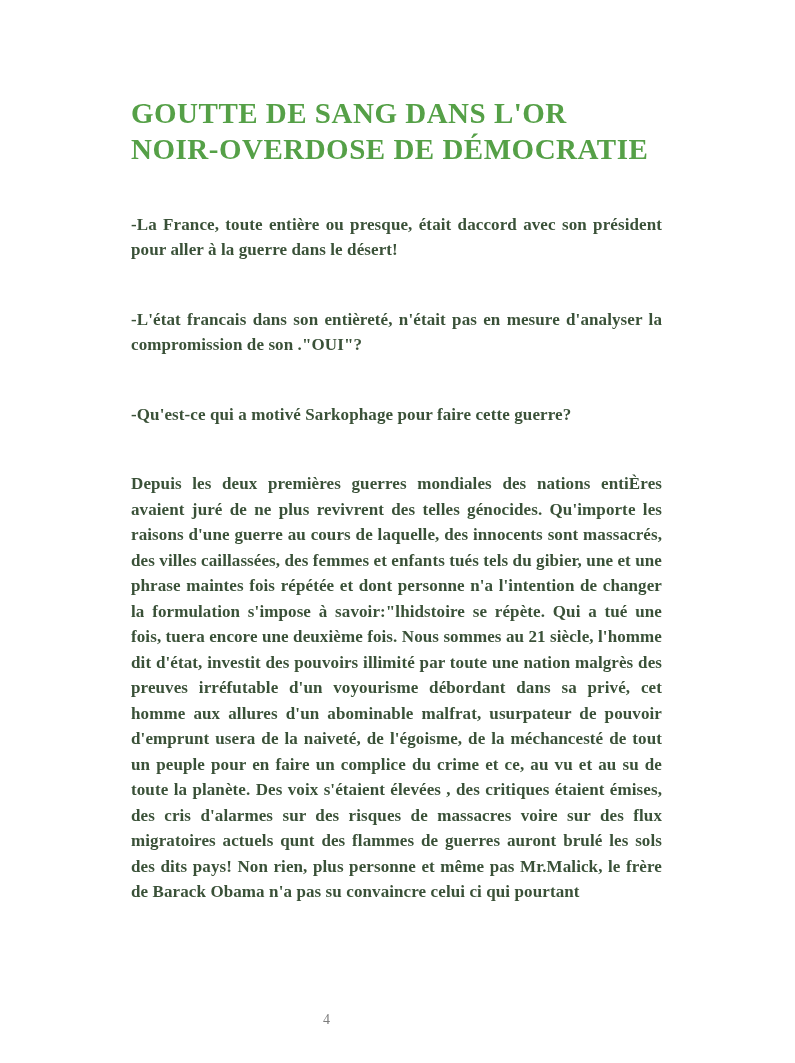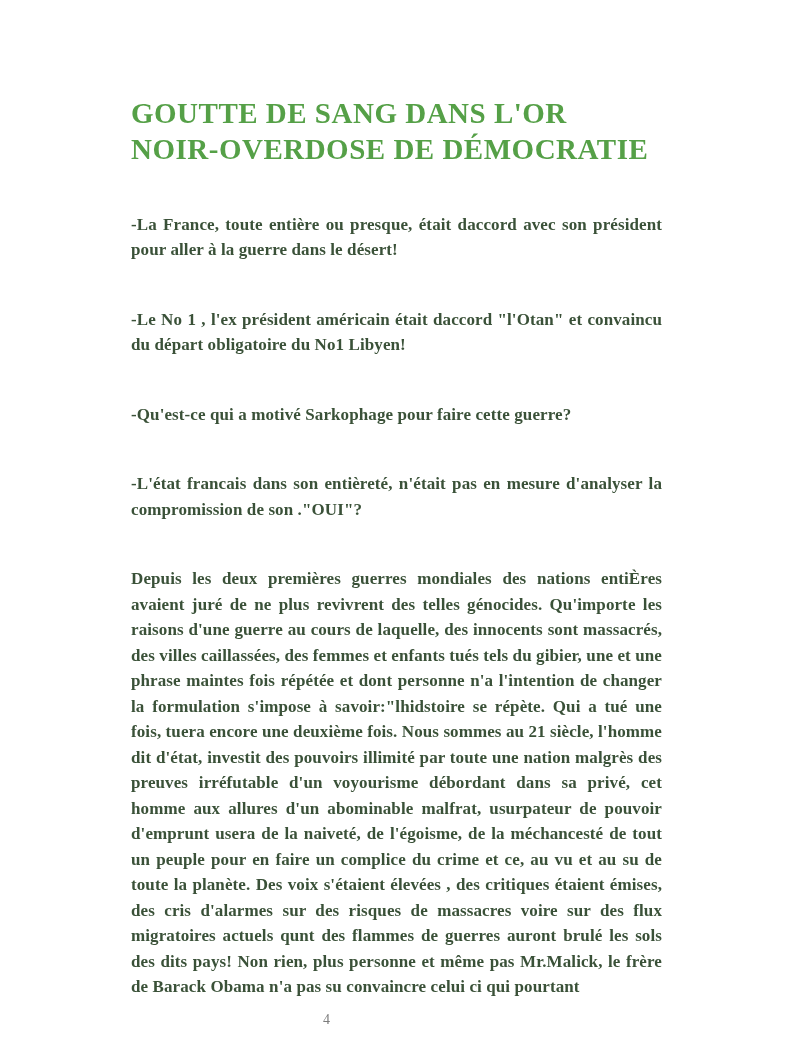--- a/index.html
+++ b/index.html
@@ -51,20 +51,19 @@
     }
   </style>
 </head>
 <body>
 
 <div class="page">
   <div class="content">
     <h1 class="title">GOUTTE DE SANG DANS L'OR NOIR-OVERDOSE DE DÉMOCRATIE</h1>
     <div class="body-text">
       <p>-La France, toute entière ou presque, était daccord avec son président pour aller à la guerre dans le désert!</p>
-      <p>-Le No 1 , l'ex président américain était daccord "l'Otan" et convaincu du départ obligatoire du No1 Libyen!</p>
+      <p>-L'état francais dans son entièreté, n'était pas en mesure d'analyser la compromission de son ."OUI"?</p>
       <p>-Qu'est-ce qui a motivé Sarkophage pour faire cette guerre?</p>
-      <p>-L'état francais dans son entièreté, n'était pas en mesure d'analyser la compromission de son ."OUI"?</p>
       <p>Depuis les deux premières guerres mondiales des nations entiÈres avaient juré de ne plus revivrent des telles génocides. Qu'importe les raisons d'une guerre au cours de laquelle, des innocents sont massacrés, des villes caillassées, des femmes et enfants tués tels du gibier, une et une phrase maintes fois répétée et dont personne n'a l'intention de changer la formulation s'impose à savoir:"lhidstoire se répète. Qui a tué une fois, tuera encore une deuxième fois. Nous sommes au 21 siècle, l'homme dit d'état, investit des pouvoirs illimité par toute une nation malgrès des preuves irréfutable d'un voyourisme débordant dans sa privé, cet homme aux allures d'un abominable malfrat, usurpateur de pouvoir d'emprunt usera de la naiveté, de l'égoisme, de la méchancesté de tout un peuple pour en faire un complice du crime et ce, au vu et au su de toute la planète. Des voix s'étaient élevées , des critiques étaient émises, des cris d'alarmes sur des risques de massacres voire sur des flux migratoires actuels qunt des flammes de guerres auront brulé les sols des dits pays! Non rien, plus personne et même pas Mr.Malick, le frère de Barack Obama n'a pas su convaincre celui ci qui pourtant</p>
     </div>
   </div>
   <div class="page-number">4</div>
 </div>
 
 </body></html>

